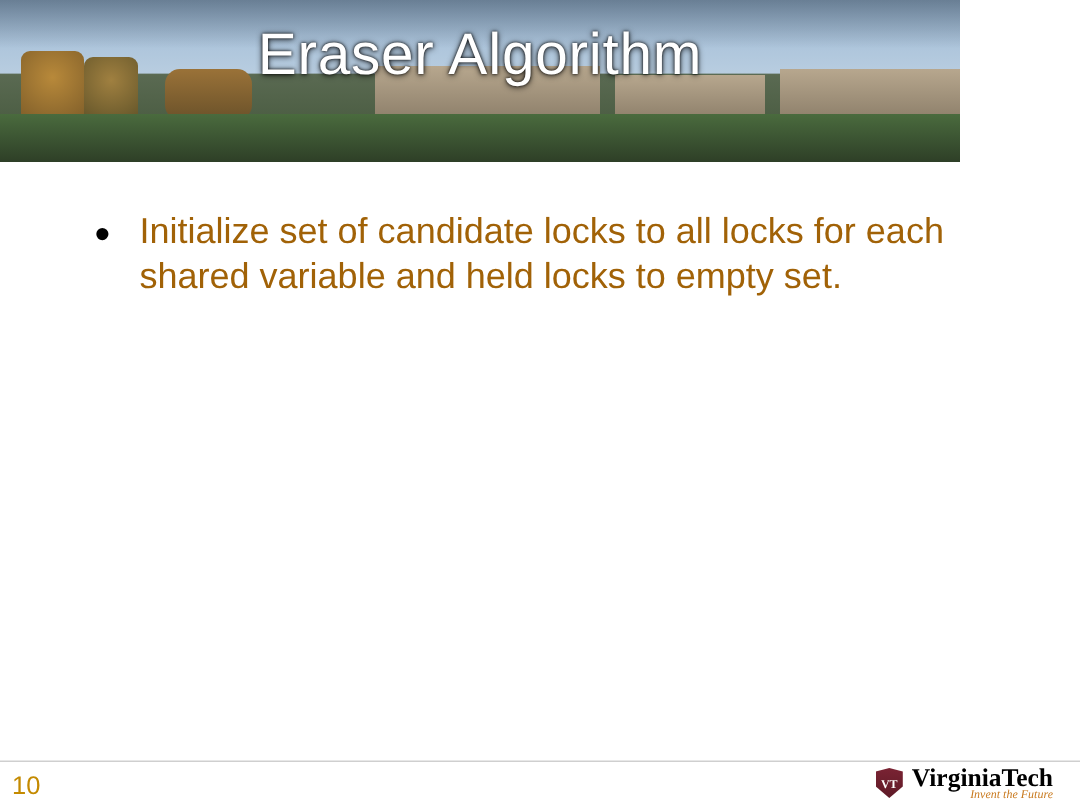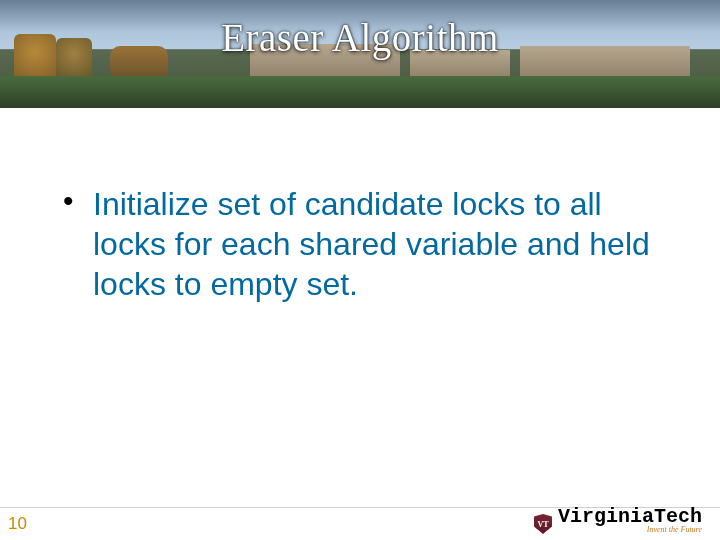--- a/index.html
+++ b/index.html
@@ -1,29 +1,28 @@
 <!DOCTYPE html>
 <html><head>
 <meta charset="utf-8">
 <style>
   * { margin: 0; padding: 0; box-sizing: border-box; }
   html, body { width: 720px; height: 540px; overflow: hidden; font-family: Arial, Helvetica, sans-serif; background: #fff; }
   .slide { width: 720px; height: 540px; position: relative; background: #ffffff; }
 
   .header {
-    width: 720px; height: 108px; position: relative;
+    width: 640px; height: 108px; position: relative;
     background:
       linear-gradient(to bottom,
         rgba(10,20,30,0.35) 0%,
         rgba(10,20,30,0.0) 30%,
         rgba(10,20,30,0.0) 70%,
         rgba(0,0,0,0.55) 100%),
       linear-gradient(to bottom, #9cb8d4 0%, #b8cde0 45%, #5a6a52 46%, #3f5236 100%);
     overflow: hidden;
-    font-family: Liberation Serif, serif;
   }
   .tree { position: absolute; bottom: 24px; border-radius: 6px 6px 3px 3px; }
   .tree.t1 { left: 14px;  width: 42px; height: 50px; background: radial-gradient(circle at 50% 35%, #b8893a, #7a5a28); }
   .tree.t2 { left: 56px;  width: 36px; height: 44px; background: radial-gradient(circle at 50% 35%, #a08040, #5f5228); bottom: 26px; }
   .tree.t3 { left: 110px; width: 58px; height: 34px; background: linear-gradient(#9a7238,#6b522a); bottom: 28px; border-radius: 10px; }
   .building { position: absolute; bottom: 28px; background: linear-gradient(#b7a78e, #8d7f6a); }
   .building.b1 { left: 250px; width: 150px; height: 36px; }
   .building.b2 { left: 410px; width: 100px; height: 30px; }
   .building.b3 { left: 520px; width: 170px; height: 34px; }
   .lawn { position: absolute; left: 0; right: 0; bottom: 0; height: 32px;
@@ -38,54 +37,54 @@
     text-shadow: 0 1px 4px rgba(0,0,0,0.8), 0 0 2px rgba(0,0,0,0.9);
     letter-spacing: 0.5px;
   }
 
   .content {
     position: absolute; left: 55px; top: 140px; right: 55px;
   }
   ul.bullets { list-style: none; }
   ul.bullets > li {
     position: relative; padding-left: 38px; margin-bottom: 6px;
-    font-size: 32px; line-height: 1.25; color: #0369a1; margin-top: 44px;
+    font-size: 24px; line-height: 1.25; color: #a16207;
   }
   ul.bullets > li::before {
     content: "•"; position: absolute; left: 8px; top: -2px;
     font-size: 30px; color: #000;
   }
 
   .page-number {
     position: absolute; left: 8px; bottom: 6px;
     font-size: 17px; color: #c48a00;
   }
 
   .footer-rule {
     position: absolute; left: 0; right: 0; bottom: 32px; height: 1px;
     background: #cfcfcf;
   }
 
   .logo {
     position: absolute; right: 18px; bottom: 6px;
-    display: flex; align-items: flex-end; gap: 6px;
+    display: flex; align-items: center; gap: 6px;
   }
   .vt-shield {
     width: 18px; height: 20px;
     background: linear-gradient(#7a2333, #5e1a27);
     clip-path: polygon(50% 0%, 100% 12%, 100% 62%, 50% 100%, 0% 62%, 0% 12%);
     position: relative;
   }
   .vt-shield .vt {
     position: absolute; inset: 0; display: flex; align-items: center; justify-content: center;
     color: #fff; font-size: 8px; font-weight: bold; font-family: Georgia, serif;
   }
   .logo-text { line-height: 1; }
   .logo-text .main {
-    font-family: Liberation Mono, monospace; font-size: 20px; color: #000; font-weight: 600;
+    font-family: Liberation Serif, serif; font-size: 17px; color: #000; font-weight: 600;
   }
   .logo-text .tag {
     font-family: Georgia, 'Times New Roman', serif; font-size: 8px; color: #c97a1f; font-style: italic;
     text-align: right; margin-top: -1px;
   }
 </style>
 </head>
 <body>
 
 <div class="slide">

